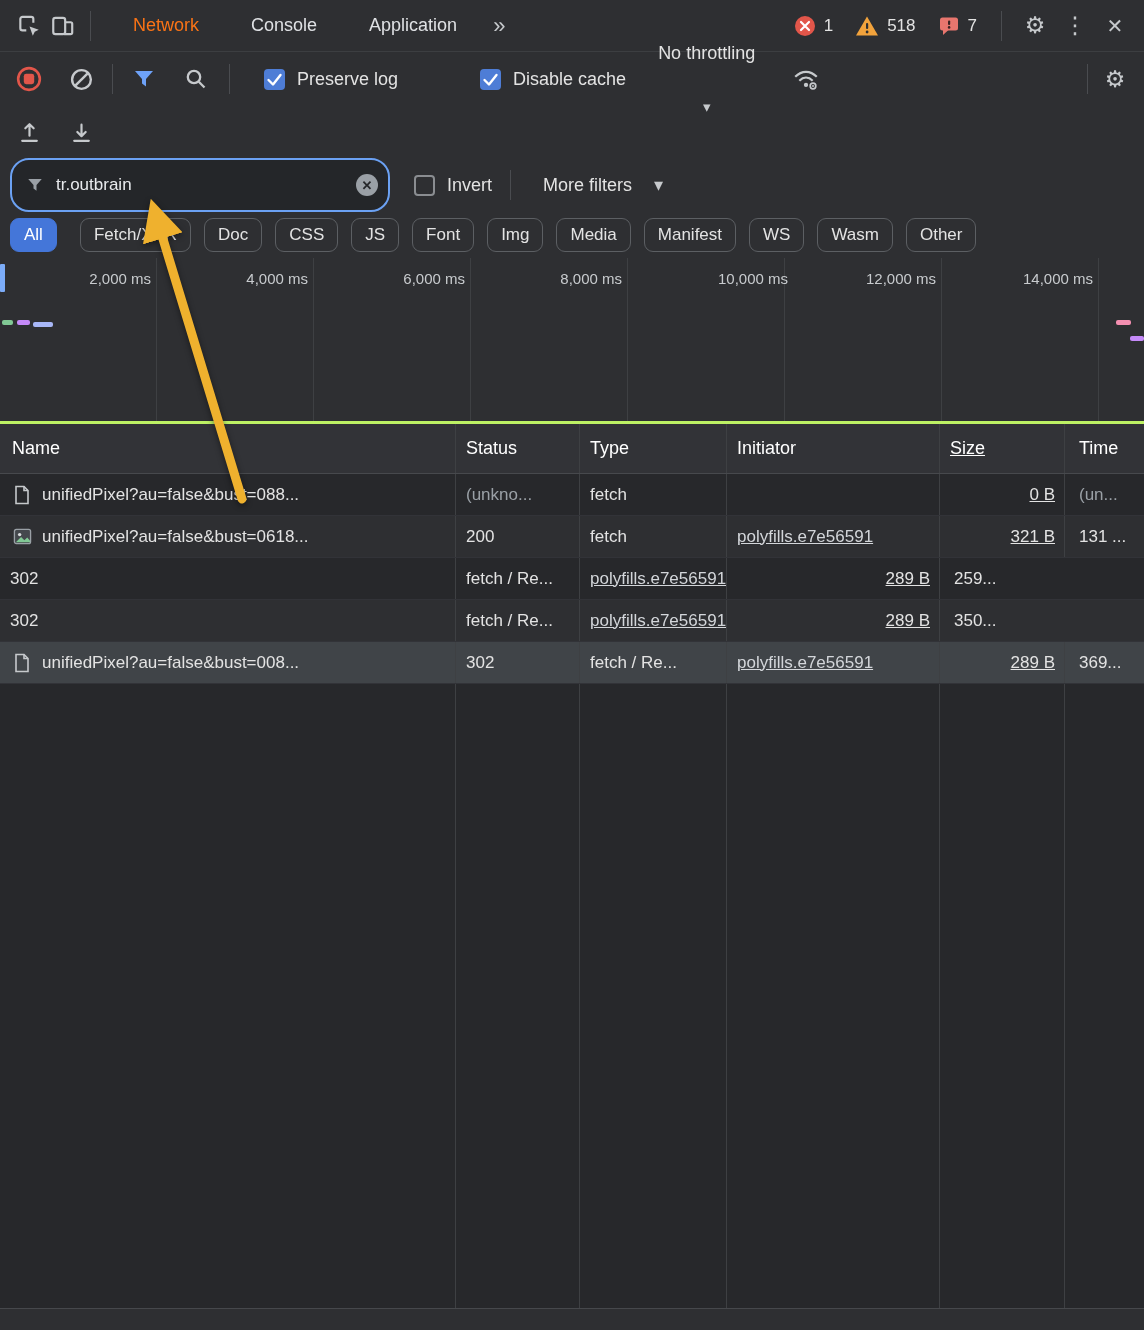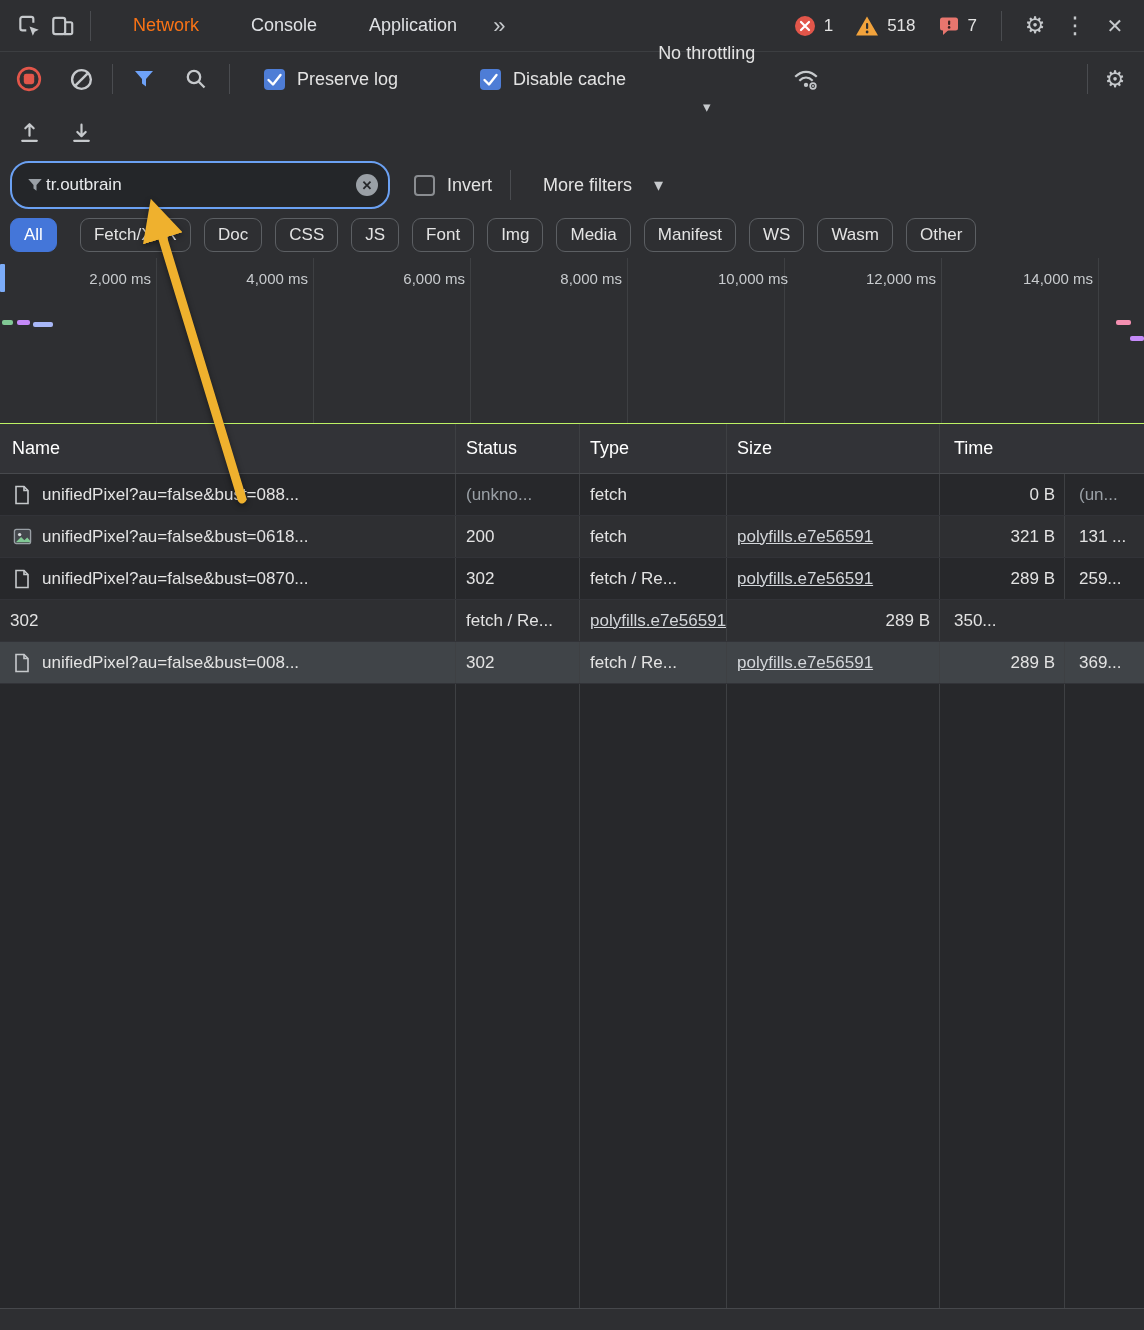--- a/index.html
+++ b/index.html
@@ -37,58 +37,58 @@
   .checkbox.checked{ background:#4e7dd6; }
   .checkbox.unchecked{ background:transparent; border:2px solid #8a8d91; }
   .check-label{ font-size:18px; color:#e3e3e3; }
   .dropdown{ display:flex; align-items:center; gap:34px; margin:0 14px; cursor:pointer;flex-direction:column; }
   .dropdown .dd-label{ font-size:18px; }
   .caret{ font-size:15px; color:#c6c9cc; }
   .spacer{ flex:1; }
 
   
   .filter-row{ height:54px; flex:none; display:flex; align-items:center; padding:0 10px; }
-  .filter-pill{ width:380px; height:48px; border:2px solid #6ba1f3; border-radius:19px;
-    background:#242629; display:flex; align-items:center; padding:0 10px 0 14px; gap:2px; flex:none; }
+  .filter-pill{ width:380px; height:54px; border:2px solid #6ba1f3; border-radius:19px;
+    background:#242629; display:flex; align-items:center; padding:0 10px 0 14px; gap:12px; flex:none; }
   .filter-pill input{ flex:1; background:transparent; border:none; outline:none;
     color:#e8eaed; font-size:17px; font-family:"Liberation Sans",sans-serif; min-width:0; }
   .clear-btn{ width:22px; height:22px; border-radius:50%; background:#9aa0a6; color:#26282b;
     display:flex; align-items:center; justify-content:center; font-size:13px; font-weight:bold;
     cursor:pointer; flex:none; }
   .filter-extra{ display:flex; align-items:center; gap:12px; margin-left:24px; cursor:pointer; }
   .more-filters{ display:flex; align-items:center; gap:22px; margin-left:14px; cursor:pointer; }
   .more-filters span{ font-size:18px; }
 
   
   .chips-row{ height:46px; flex:none; display:flex; align-items:center; gap:13px; padding:0 10px; }
   .chip{ border:1.5px solid #5c5f63; border-radius:9px; background:transparent;
     color:#e3e3e3; font-size:17px; font-family:"Liberation Sans",sans-serif;
     padding:6px 13px; cursor:pointer; line-height:1.15; flex:none; }
   .chip.active{ background:#4476d9; border-color:#4476d9; color:#ffffff; margin-right:10px; }
 
   
-  .timeline{ height:166px; flex:none; position:relative; border-bottom:1px solid #bef264; }
+  .timeline{ height:166px; flex:none; position:relative; border-bottom:3px solid #bef264; }
   .gridline{ position:absolute; top:0; bottom:0; width:1px; background:#3e4043; }
   .tick{ position:absolute; top:12px; font-size:15px; color:#c8cbce; }
   .tl-bar{ position:absolute; height:5px; border-radius:2px; }
   .brush-handle{ position:absolute; left:0; top:6px; width:5px; height:28px; background:#7cacf8; border-radius:1px; }
 
   
   .grid6{ display:grid; grid-template-columns:456px 124px 147px 213px 125px 1fr; }
   .thead{ height:50px; flex:none; background:#323337; border-bottom:1px solid #47494d; }
   .thead .cell{ display:flex; align-items:center; font-size:18px; color:#ffffff; }
   .cell{ border-right:1px solid #3e4043; padding:0 10px; overflow:hidden; white-space:nowrap; }
   .cell:last-child{ border-right:none; }
   .trow{ height:42px; flex:none; border-bottom:1px solid #323338; cursor:pointer; }
   .trow .cell{ display:flex; align-items:center; font-size:17px; }
   .trow.odd{ background:#27282b; }
   .trow.even{ background:#2e2f32; }
   .trow.selected{ background:#404448; }
   .cell.name{ gap:10px; padding-left:12px; }
-  .cell.c-size{ justify-content:flex-end; padding-right:9px; }
+  .cell.c-size{ justify-content:flex-end; padding-right:9px;text-decoration:underline; }
   .cell.c-time{ padding-left:14px; }
   .thead .cell.c-size{ justify-content:flex-start; }
   .dim{ color:#9aa0a6; }
   .ilink{ color:#d3d6da; text-decoration:underline; cursor:pointer; }
   .ficon{ width:20px; height:20px; flex:none; display:flex; align-items:center; justify-content:center; }
   .ntext{ overflow:hidden; text-overflow:clip; white-space:nowrap; }
   .tfill{ flex:1; background:#27282b; }
   .tfill .cell{ height:100%; }
 
   
@@ -299,20 +299,21 @@
     <span class="tl-bar" style="left:17px; top:62px; width:13px; background:#c58af9;"></span>
     <span class="tl-bar" style="left:33px; top:64px; width:20px; background:#a8b7f7;"></span>
     <span class="tl-bar" style="left:1116px; top:62px; width:15px; background:#f48fb1;"></span>
     <span class="tl-bar" style="left:1130px; top:78px; width:14px; background:#c58af9;"></span>
   </div>
 
   <div class="thead grid6">
     <div class="cell name">Name</div>
     <div class="cell">Status</div>
     <div class="cell">Type</div>
+    <div class="cell">Initiator</div>
     <div class="cell c-size">Size</div>
     <div class="cell c-time">Time</div>
   </div>
 
   <div class="trow odd grid6">
     <div class="cell name">
       <span class="ficon">
         <svg width="18" height="20" viewBox="0 0 18 20" fill="none" stroke="#c6c9cc" stroke-width="1.6">
           <path d="M3 1.5 h8 l4 4 V18.5 H3 Z"></path>
             <path d="M11 1.5 V5.5 H15"></path>
@@ -341,29 +342,20 @@
     <div class="cell">200</div>
     <div class="cell">fetch</div>
     <div class="cell">
         <a class="ilink">polyfills.e7e56591</a>
       </div>
     <div class="cell c-size">321 B</div>
     <div class="cell c-time">131 ...</div>
   </div>
 
   <div class="trow odd grid6">
-    <div class="cell name">
-      <span class="ficon">
-        <svg width="18" height="20" viewBox="0 0 18 20" fill="none" stroke="#c6c9cc" stroke-width="1.6">
-          <path d="M3 1.5 h8 l4 4 V18.5 H3 Z"></path>
-            <path d="M11 1.5 V5.5 H15"></path>
-        </svg>
-      </span>
-      <span class="ntext">unifiedPixel?au=false&amp;bust=0870...</span>
-    </div>
     <div class="cell">302</div>
     <div class="cell">fetch / Re...</div>
     <div class="cell">
         <a class="ilink">polyfills.e7e56591</a>
       </div>
     <div class="cell c-size">289 B</div>
     <div class="cell c-time">259...</div>
   </div>
 
   <div class="trow even grid6">

